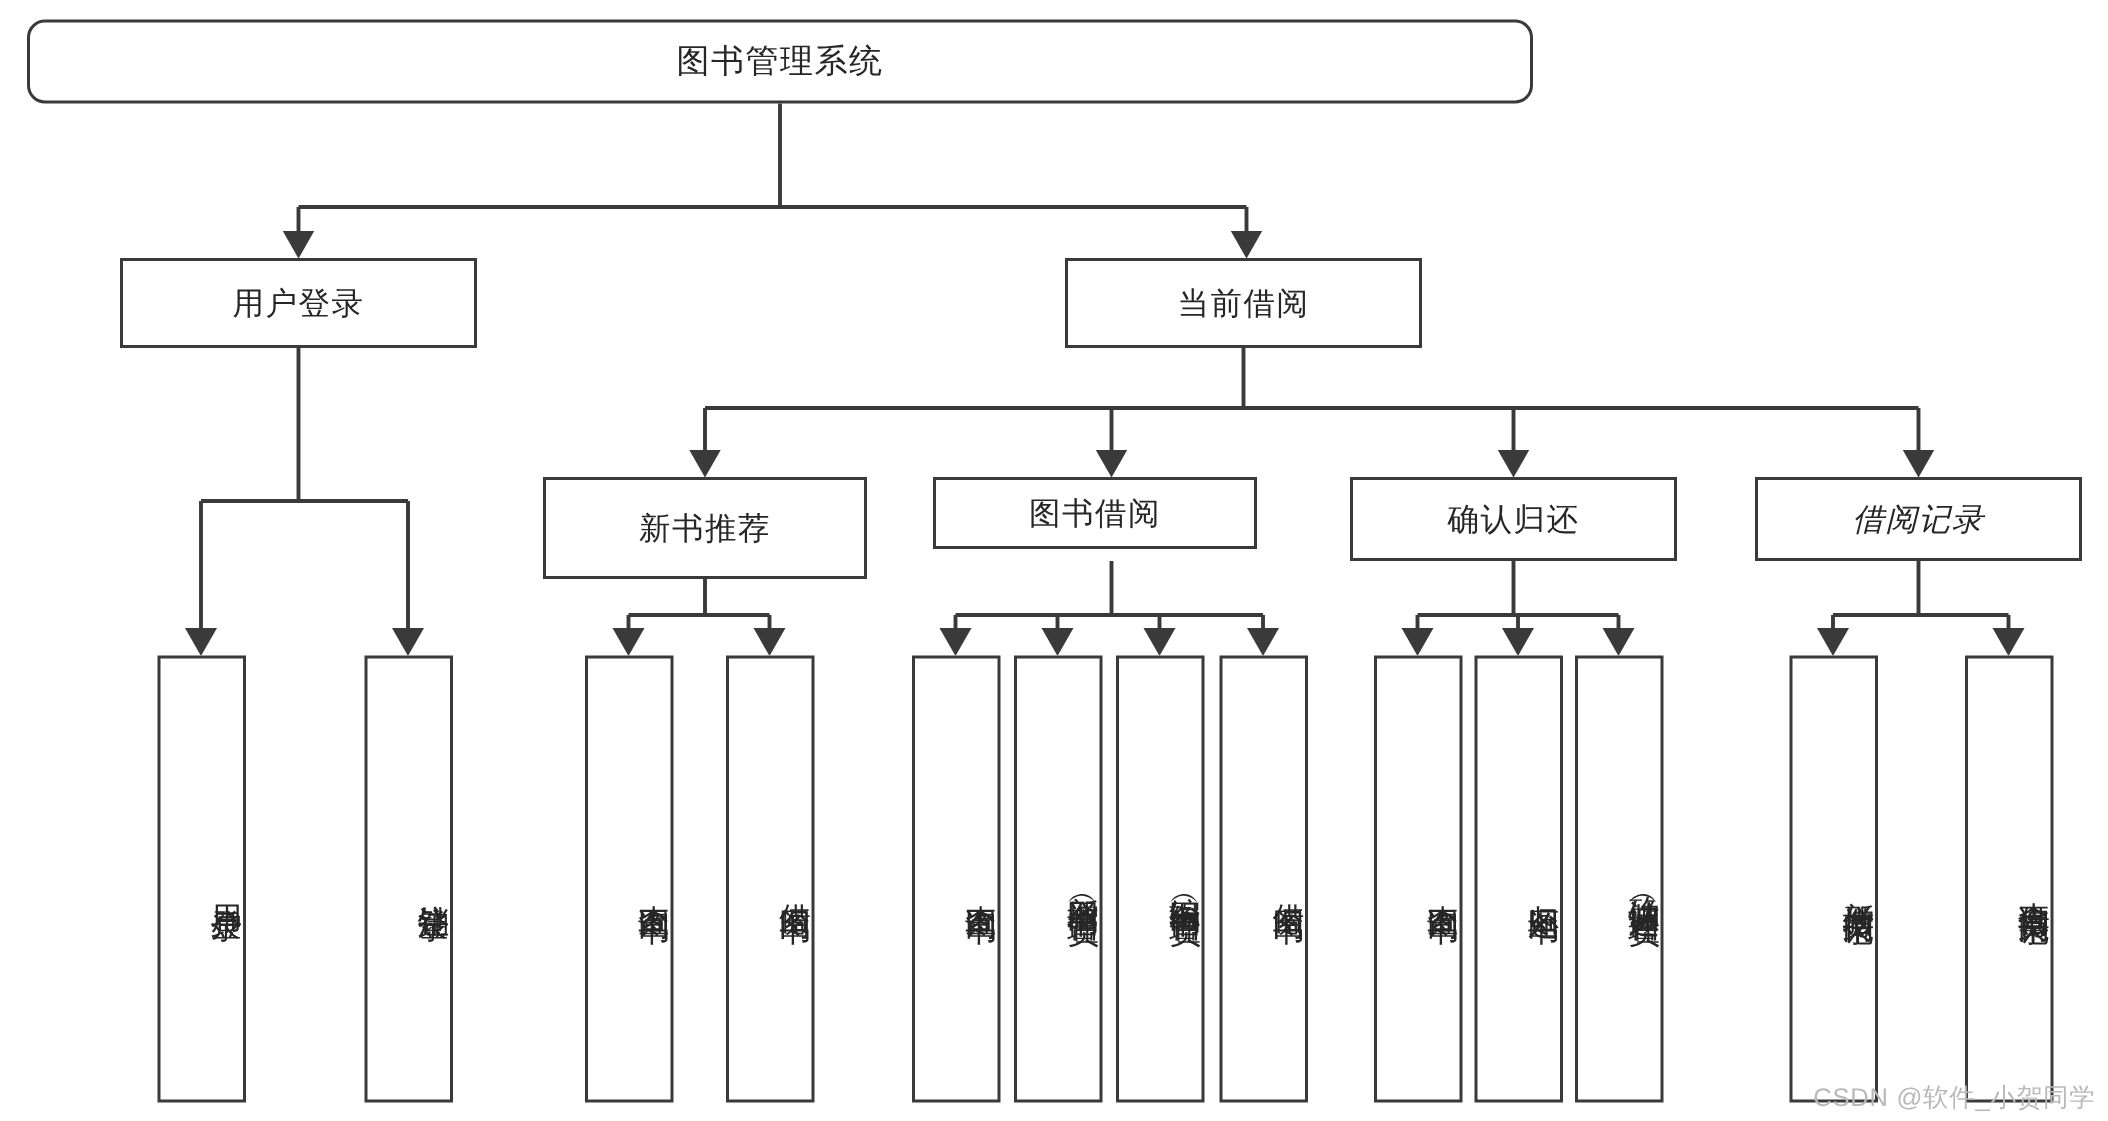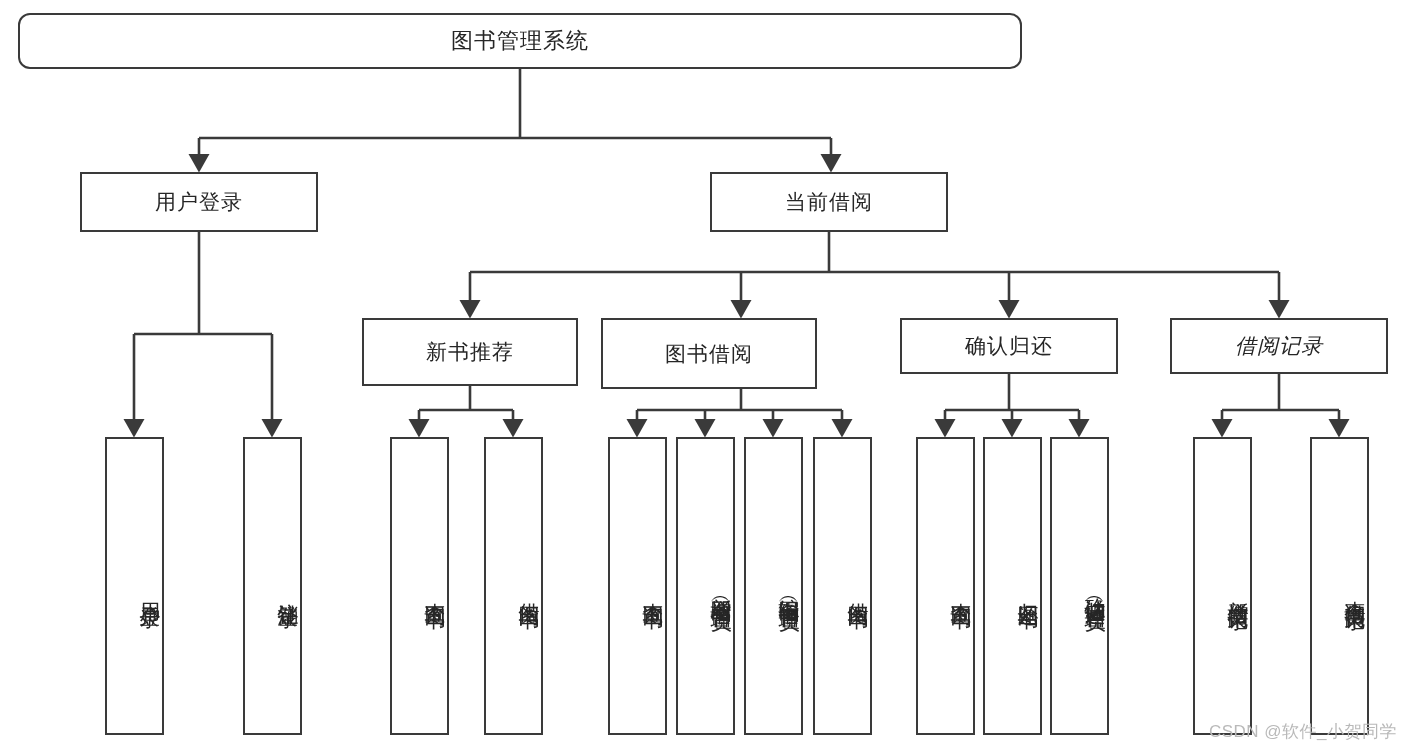--- a/index.html
+++ b/index.html
@@ -136,21 +136,21 @@
   <div class="node node-h" style="left:80px; top:172px; width:238px; height:60px;">
     <span>用户登录</span>
   </div>
   <div class="node node-h" style="left:710px; top:172px; width:238px; height:60px;">
     <span>当前借阅</span>
   </div>
 
   <div class="node node-h" style="left:362px; top:318px; width:216px; height:68px;">
     <span>新书推荐</span>
   </div>
-  <div class="node node-h" style="left:601px; top:318px; width:216px; height:71px;">
+  <div class="node node-h" style="left:622px; top:318px; width:216px; height:48px;">
     <span>图书借阅</span>
   </div>
   <div class="node node-h" style="left:900px; top:318px; width:218px; height:56px;">
     <span>确认归还</span>
   </div>
   <div class="node node-h" style="left:1170px; top:318px; width:218px; height:56px;font-style:italic;">
     <span>借阅记录</span>
   </div>
 
   <div class="node node-v" style="left:105px; top:437px; width:59px; height:298px;">

